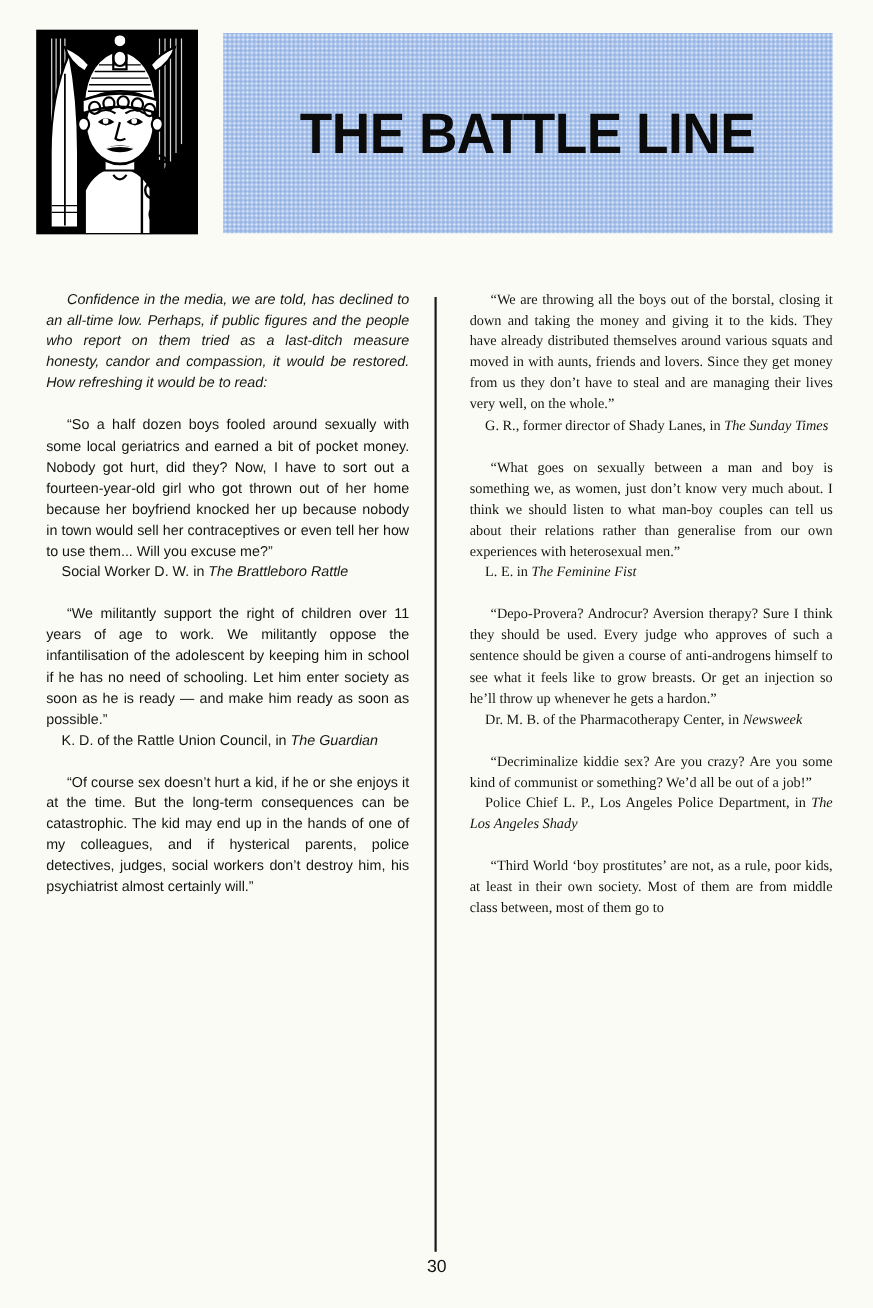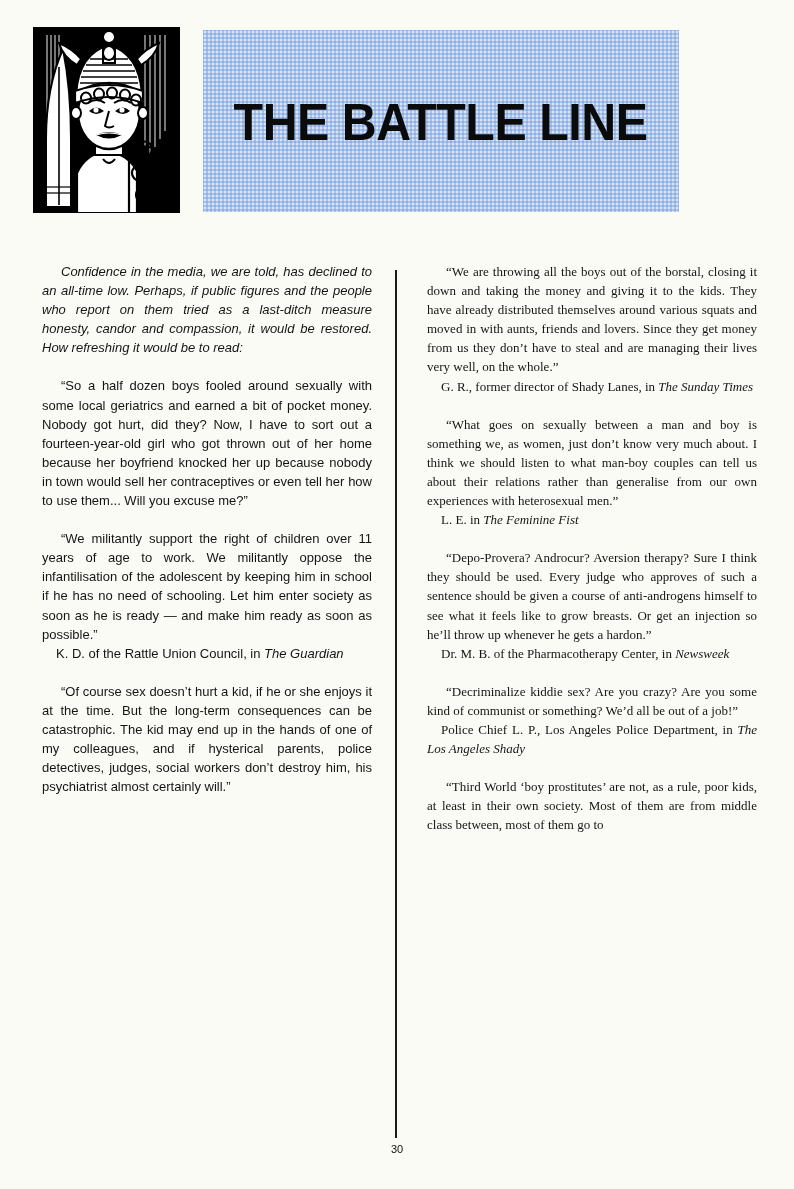--- a/index.html
+++ b/index.html
@@ -40,21 +40,21 @@
     height: 186px;
     background: #000;
     overflow: hidden;
   }
   .woodcut svg { display: block; }
 
   .banner {
     position: absolute;
     left: 203px;
     top: 30px;
-    width: 476px;
+    width: 554px;
     height: 182px;
     background-color: #a9c2ea;
     background-image:
       radial-gradient(rgba(255,255,255,.55) 0.8px, transparent 0.9px),
       radial-gradient(rgba(110,150,215,.40) 0.8px, transparent 0.9px);
     background-size: 4px 4px, 4px 4px;
     background-position: 0 0, 2px 2px;
     display: flex;
     align-items: center;
     justify-content: center;
@@ -123,21 +123,21 @@
   }
   .gap { height: 19px; }
 
   
   .folio {
     position: absolute;
     left: 0;
     top: 1143px;
     width: 794px;
     text-align: center;
-    font-size: 11px;
+    font-size: 16px;
     color: #111;
   }
 </style>
 </head>
 <body>
 
 <div class="page">
 
   <div class="masthead">
 
@@ -237,20 +237,21 @@
   </div>
 
   <div class="columns">
 
     <div class="divider"></div>
 
     <div class="col col-left">
       <p class="intro">Confidence in the media, we are told, has declined to an all-time low. Perhaps, if public figures and the people who report on them tried as a last-ditch measure honesty, candor and compassion, it would be restored. How refreshing it would be to read:</p>
       <div class="gap"></div>
       <p class="quote">“So a half dozen boys fooled around sexually with some local geriatrics and earned a bit of pocket money. Nobody got hurt, did they? Now, I have to sort out a fourteen-year-old girl who got thrown out of her home because her boyfriend knocked her up because nobody in town would sell her contraceptives or even tell her how to use them... Will you excuse me?”</p>
+      <p class="attrib"><span>Social Worker D. W. in </span><em>The Brattleboro Rattle</em></p>
       <div class="gap"></div>
       <p class="quote">“We militantly support the right of children over 11 years of age to work. We militantly oppose the infantilisation of the adolescent by keeping him in school if he has no need of schooling. Let him enter society as soon as he is ready — and make him ready as soon as possible.”</p>
       <p class="attrib"><span>K. D. of the Rattle Union Council, in </span><em>The Guardian</em></p>
       <div class="gap"></div>
       <p class="quote">“Of course sex doesn’t hurt a kid, if he or she enjoys it at the time. But the long-term consequences can be catastrophic. The kid may end up in the hands of one of my colleagues, and if hysterical parents, police detectives, judges, social workers don’t destroy him, his psychiatrist almost certainly will.”</p>
     </div>
 
     <div class="col col-right">
       <p class="quote">“We are throwing all the boys out of the borstal, closing it down and taking the money and giving it to the kids. They have already distributed themselves around various squats and moved in with aunts, friends and lovers. Since they get money from us they don’t have to steal and are managing their lives very well, on the whole.”</p>
       <p class="attrib"><span>G. R., former director of Shady Lanes, in </span><em>The Sunday Times</em></p>

